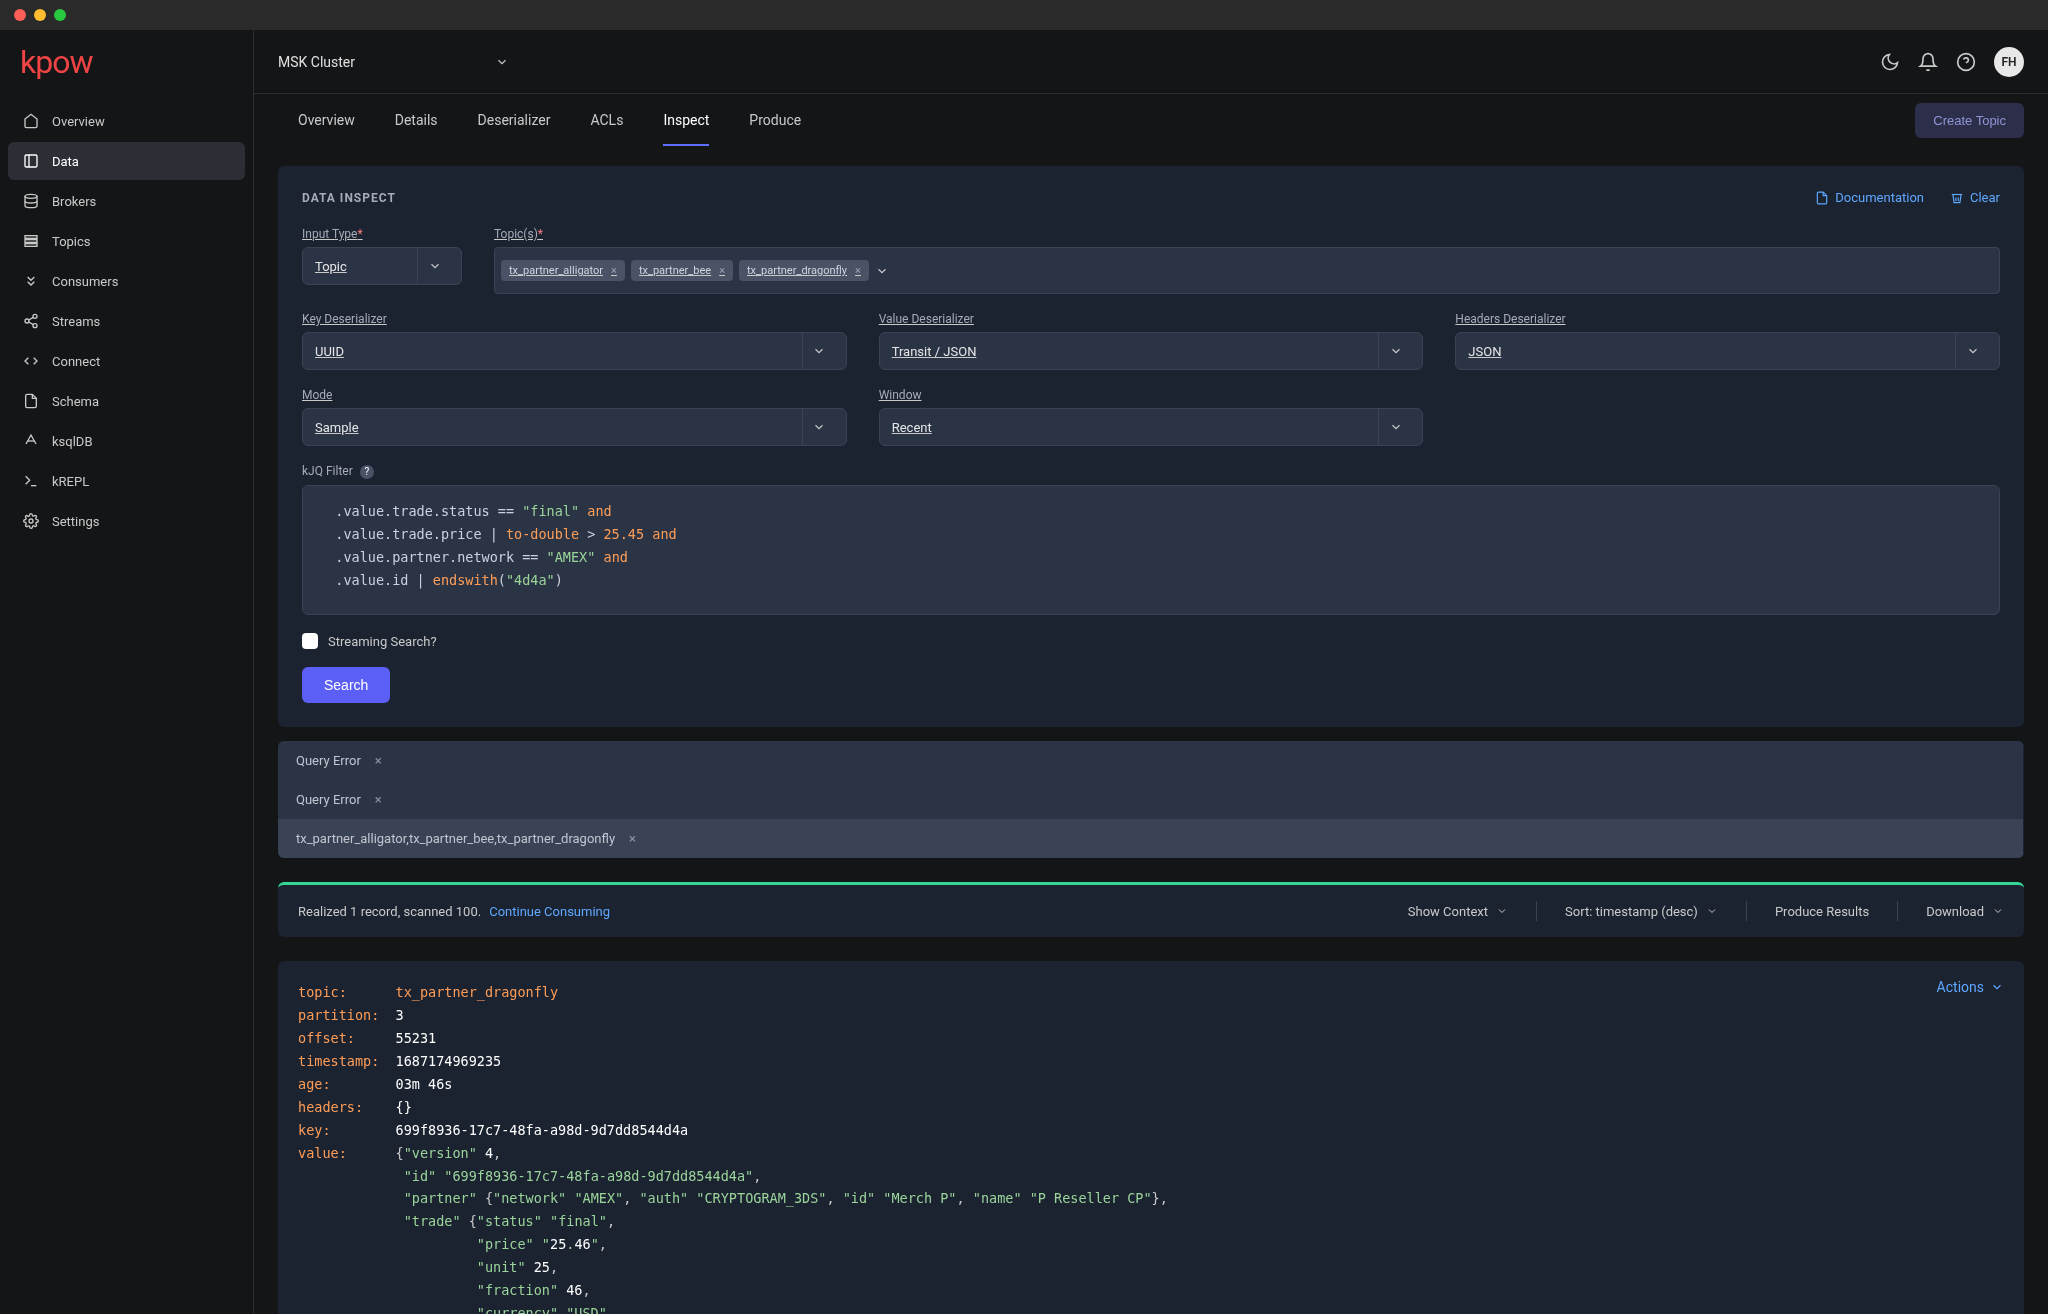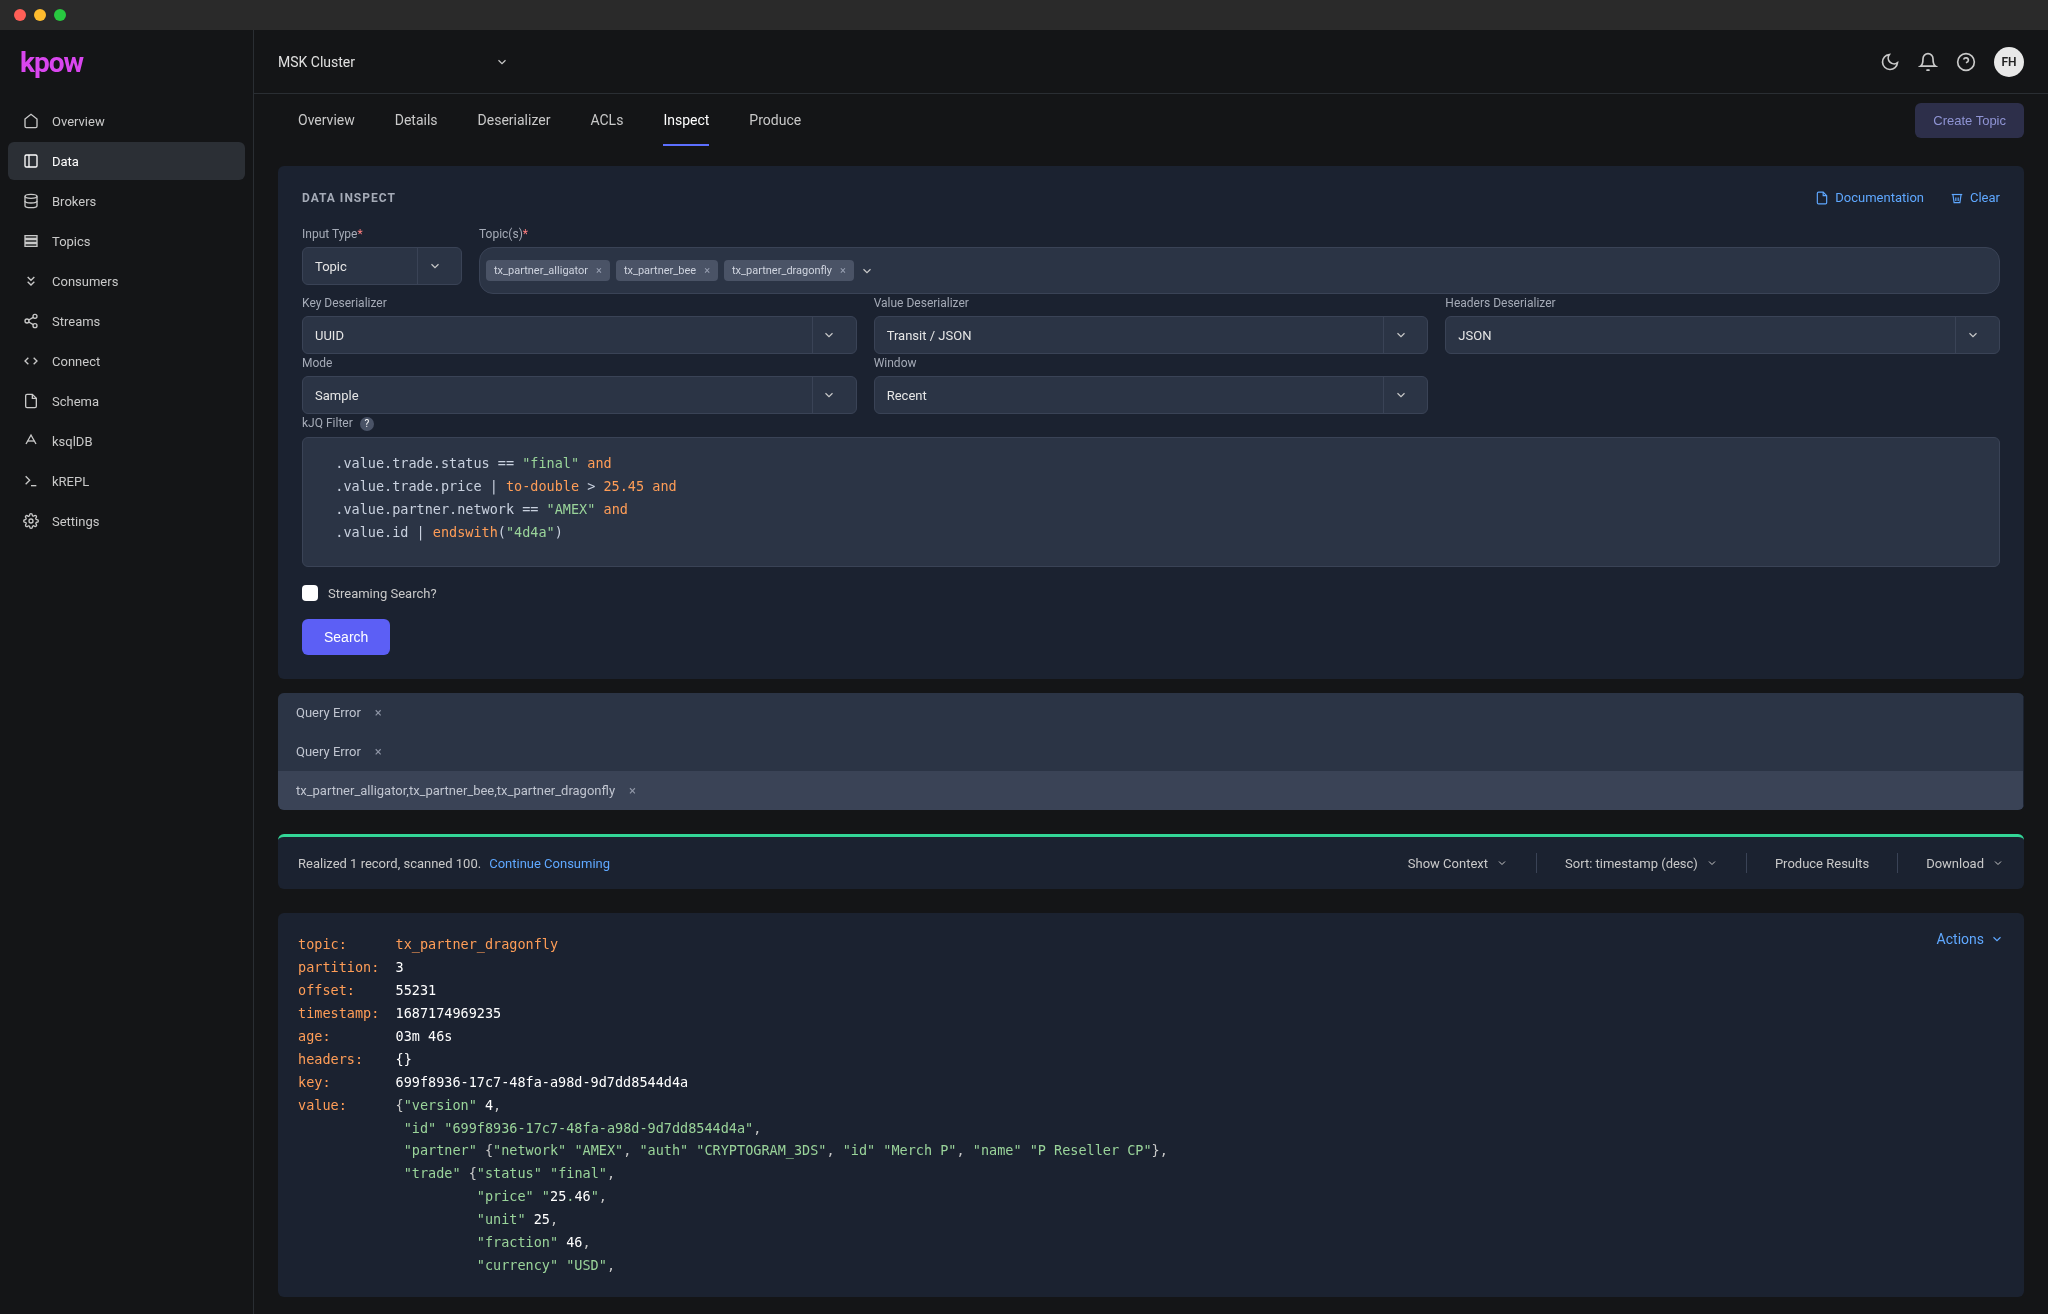--- a/index.html
+++ b/index.html
@@ -11,21 +11,21 @@
 .tb-dot { width: 12px; height: 12px; border-radius: 50%; }
 .tb-red { background: #ff5f57; }
 .tb-yellow { background: #febc2e; }
 .tb-green { background: #28c840; }
 
 .body { flex: 1; display: flex; background: #141517; overflow: hidden; }
 
 
 .sidebar { width: 254px; background: #141517; border-right: 1px solid #2a2e33; display: flex; flex-direction: column; }
 .logo-wrap { height: 64px; display: flex; align-items: center; padding-left: 20px; }
-.logo { font-size: 28px; font-weight: 700; color: #d946ef; letter-spacing: -1px; }
+.logo { font-size: 32px; font-weight: 400; color: #ef4444; letter-spacing: -1px; }
 .nav-list { padding: 8px; display: flex; flex-direction: column; gap: 2px; }
 .nav-item { display: flex; align-items: center; gap: 12px; padding: 10px 14px; border-radius: 6px; color: #c9c9c9; cursor: pointer; }
 .nav-item.active { background: #2b2f35; color: #fff; }
 .nav-ico { width: 18px; height: 18px; display: inline-flex; align-items: center; justify-content: center; }
 
 
 .main { flex: 1; display: flex; flex-direction: column; overflow: auto; }
 
 .topbar { height: 64px; display: flex; align-items: center; padding: 0 24px; border-bottom: 1px solid #2a2e33; }
 .cluster-sel { display: flex; align-items: center; gap: 140px; cursor: pointer; color: #e0e0e0; font-size: 14px; }
@@ -41,29 +41,29 @@
 .content { padding: 20px 24px; flex: 1; overflow: auto; }
 
 .card { background: #1b2230; border-radius: 6px; }
 
 .inspect-card { padding: 24px; }
 .card-header { display: flex; align-items: center; margin-bottom: 22px; }
 .card-title { font-size: 12px; font-weight: 700; letter-spacing: 1px; color: #a5abb7; }
 .card-links { margin-left: auto; display: flex; gap: 26px; }
 .link { color: #5fa8ff; cursor: pointer; display: flex; align-items: center; gap: 6px; font-size: 13px; }
 
-.form-row { display: flex; gap: 17px; margin-bottom: 2px; }
+.form-row { display: flex; gap: 32px; margin-bottom: 18px; text-decoration: underline; }
 .form-col { display: flex; flex-direction: column; gap: 6px; }
 .flabel { font-size: 12px; color: #a5abb7; }
 .flabel .req { color: #ff7f7f; }
 
 .select { background: #2b3445; border: 1px solid #3a4356; border-radius: 6px; height: 38px; display: flex; align-items: center; padding: 0 12px; color: #e6e6e6; position: relative; }
 .select .chev { position: absolute; right: 10px; top: 50%; transform: translateY(-50%); border-left: 1px solid #3a4356; height: 100%; width: 34px; display: flex; align-items: center; justify-content: center; }
 
-.multitag { background: #2b3445; border: 1px solid #3a4356; border-radius: 14px; min-height: 38px; display: flex; align-items: center; padding: 12px 6px; gap: 6px; flex: 1; position: relative; }
+.multitag { background: #2b3445; border: 1px solid #3a4356; border-radius: 4px; min-height: 38px; display: flex; align-items: center; padding: 12px 6px; gap: 6px; flex: 1; position: relative; }
 .tag { background: #4a5366; border-radius: 4px; padding: 4px 8px; display: inline-flex; align-items: center; gap: 8px; color: #cfd4df; font-size: 11px; }
 .tag-x { cursor: pointer; color: #9aa2b4; }
 
 .textarea { background: #2b3445; border: 1px solid #3a4356; border-radius: 6px; padding: 14px 16px; font-family: "SFMono-Regular", Menlo, Consolas, monospace; font-size: 13.5px; line-height: 1.7; color: #c9d1df; min-height: 130px; white-space: pre; overflow: auto; }
 .tok-kw { color: #ff9d57; }
 .tok-str { color: #9ad49a; }
 .tok-num { color: #ff9d57; }
 
 .check-row { display: flex; align-items: center; gap: 10px; margin: 18px 0; }
 .checkbox { width: 16px; height: 16px; border-radius: 4px; background: #fff; }

